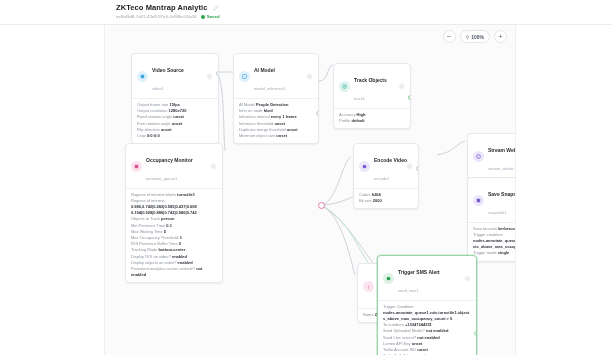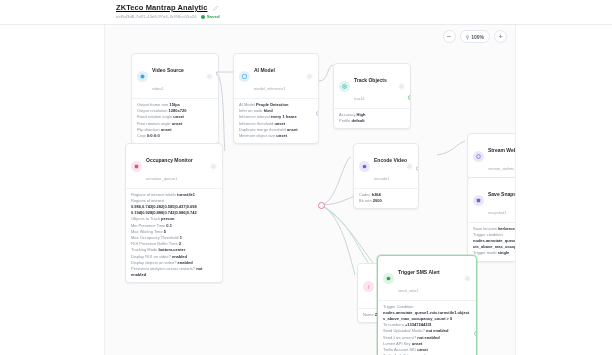--- a/index.html
+++ b/index.html
@@ -10,21 +10,21 @@
     overflow: hidden;
   }
   .app { position: relative; width: 612px; height: 355px; background:#fff; }
 
   
   .header {
     position: absolute; left: 0; top: 0; width: 612px; height: 25px;
     background: #ffffff; border-bottom: 1px solid #e9ecef;
     padding: 3px 0 0 116px;
   }
-  .title-row { display: flex; align-items: center; gap: 6px; text-decoration: underline; }
+  .title-row { display: flex; align-items: center; gap: 6px; }
   .flow-title { font-size: 7.5px; font-weight: 700; color: #1a1d21; letter-spacing: .1px; }
   .pencil-icon { width: 6px; height: 6px; opacity: .5; }
   .pencil-icon svg { display: block; }
   .sub-row { display: flex; align-items: center; gap: 4px; margin-top: 2px; }
   .flow-id { font-size: 4.2px; color: #9aa3ad; letter-spacing: .1px; }
   .saved-badge { display: flex; align-items: center; gap: 2px; }
   .saved-dot { width: 4px; height: 4px; border-radius: 50%; background: #2ea44f; display:block; }
   .saved-text { font-size: 4.4px; color: #2ea44f; font-weight: 600; }
 
   

